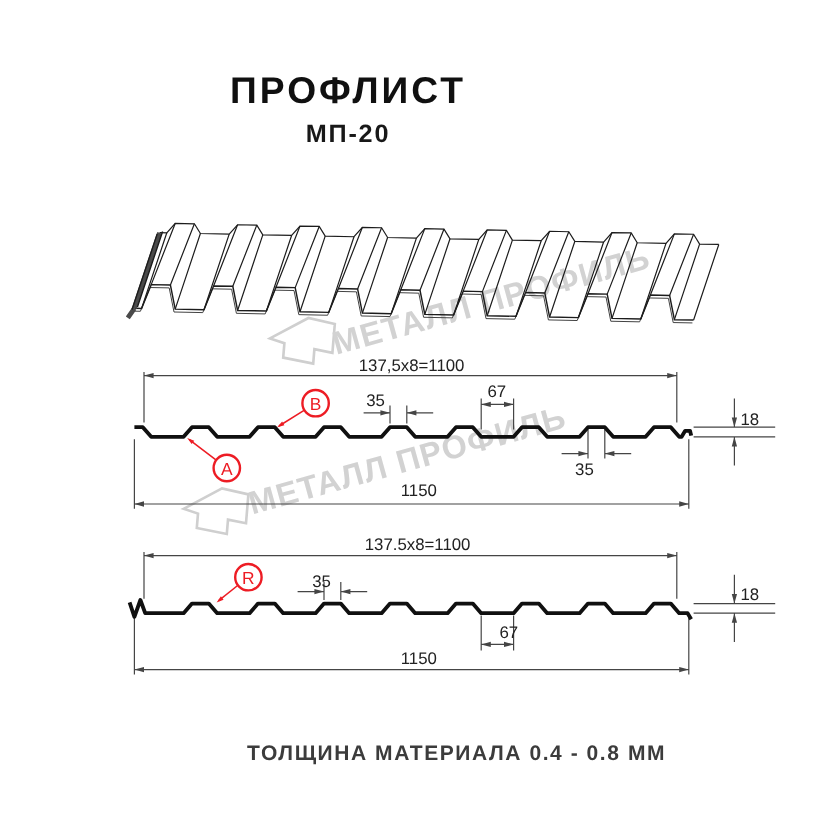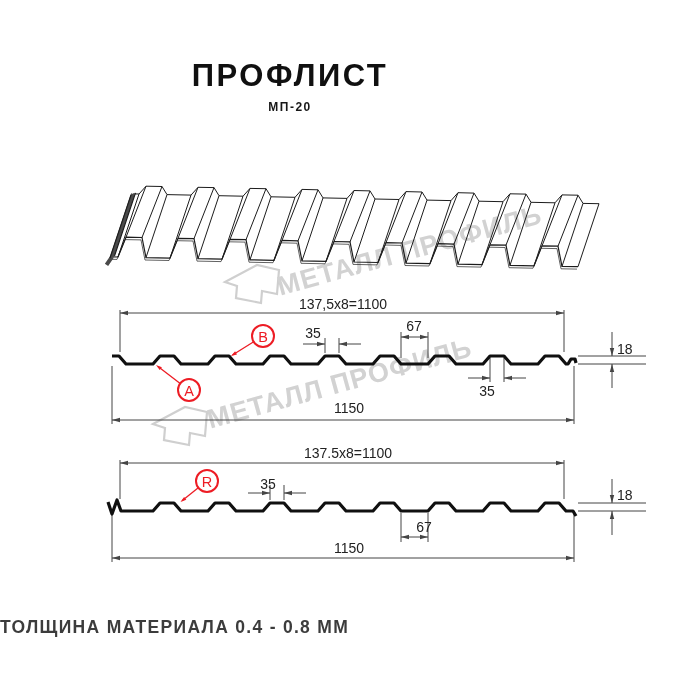--- a/index.html
+++ b/index.html
@@ -1,21 +1,21 @@
 <!DOCTYPE html>
 <html><head>
 <meta charset="utf-8">
 <style>
   html,body{margin:0;padding:0;background:#ffffff;}
   #stage{position:relative;width:700px;height:700px;background:#fff;overflow:hidden;
          font-family:"Liberation Sans",sans-serif;}
   .hdr{position:absolute;left:0;top:58px;width:580px;text-align:center;z-index:3;}
   .title{font-size:31px;font-weight:800;letter-spacing:2.5px;color:#101010;}
-  .subtitle{margin-top:6px;font-size:12px;font-weight:600;letter-spacing:1.5px;color:#181818;}
-  .footer{position:absolute;left:0;top:617px;width:555px;text-align:left;
+  .subtitle{margin-top:6px;font-size:21px;font-weight:600;letter-spacing:1.5px;color:#181818;}
+  .footer{position:absolute;left:0;top:617px;width:555px;text-align:right;
           font-size:17.5px;font-weight:600;letter-spacing:1.3px;color:#3c3c3c;z-index:3;}
   .wm{position:absolute;z-index:1;color:#d2d2d2;}
   .wm-text{position:absolute;white-space:nowrap;font-size:27px;font-weight:700;
            letter-spacing:1px;color:#d2d2d2;transform-origin:left center;
            transform:rotate(-15.5deg);z-index:1;}
   #drawing{position:absolute;left:0;top:0;z-index:2;}
   svg text{font-family:"Liberation Sans",sans-serif;}
   .dimtxt{font-size:14px;fill:#222222;}
   .marktxt{font-size:14.5px;fill:#ed1c24;}
 </style>

